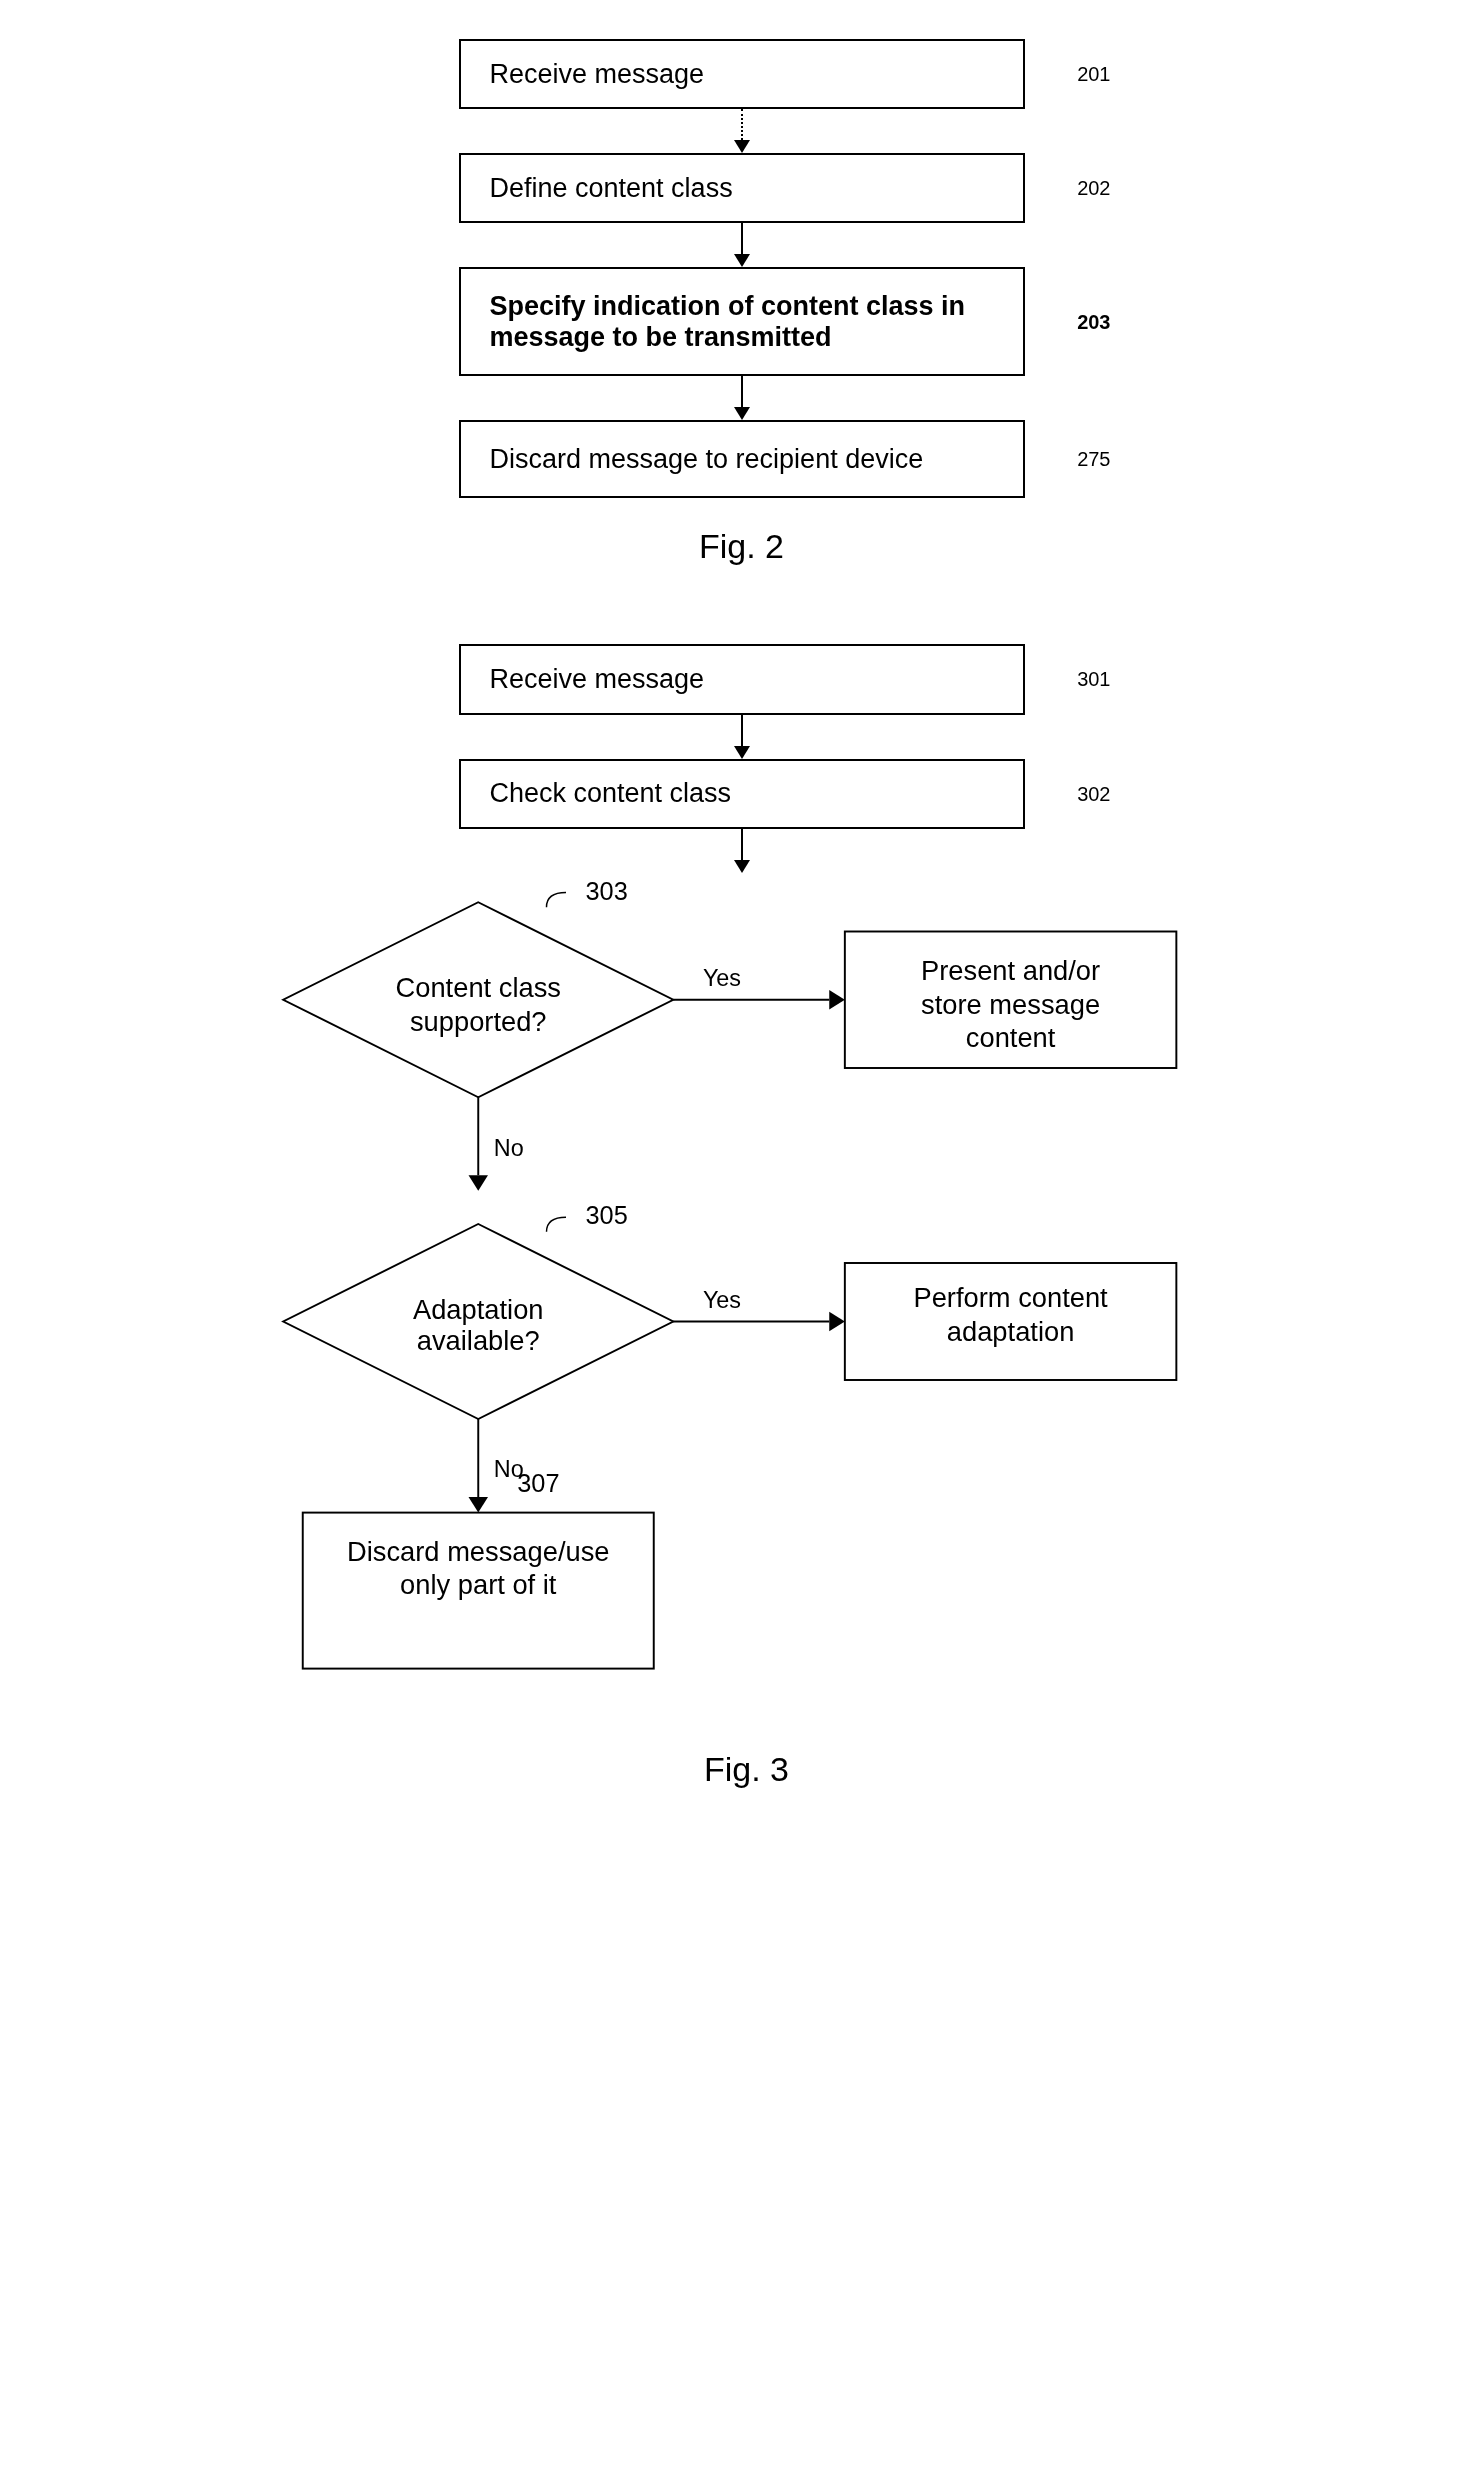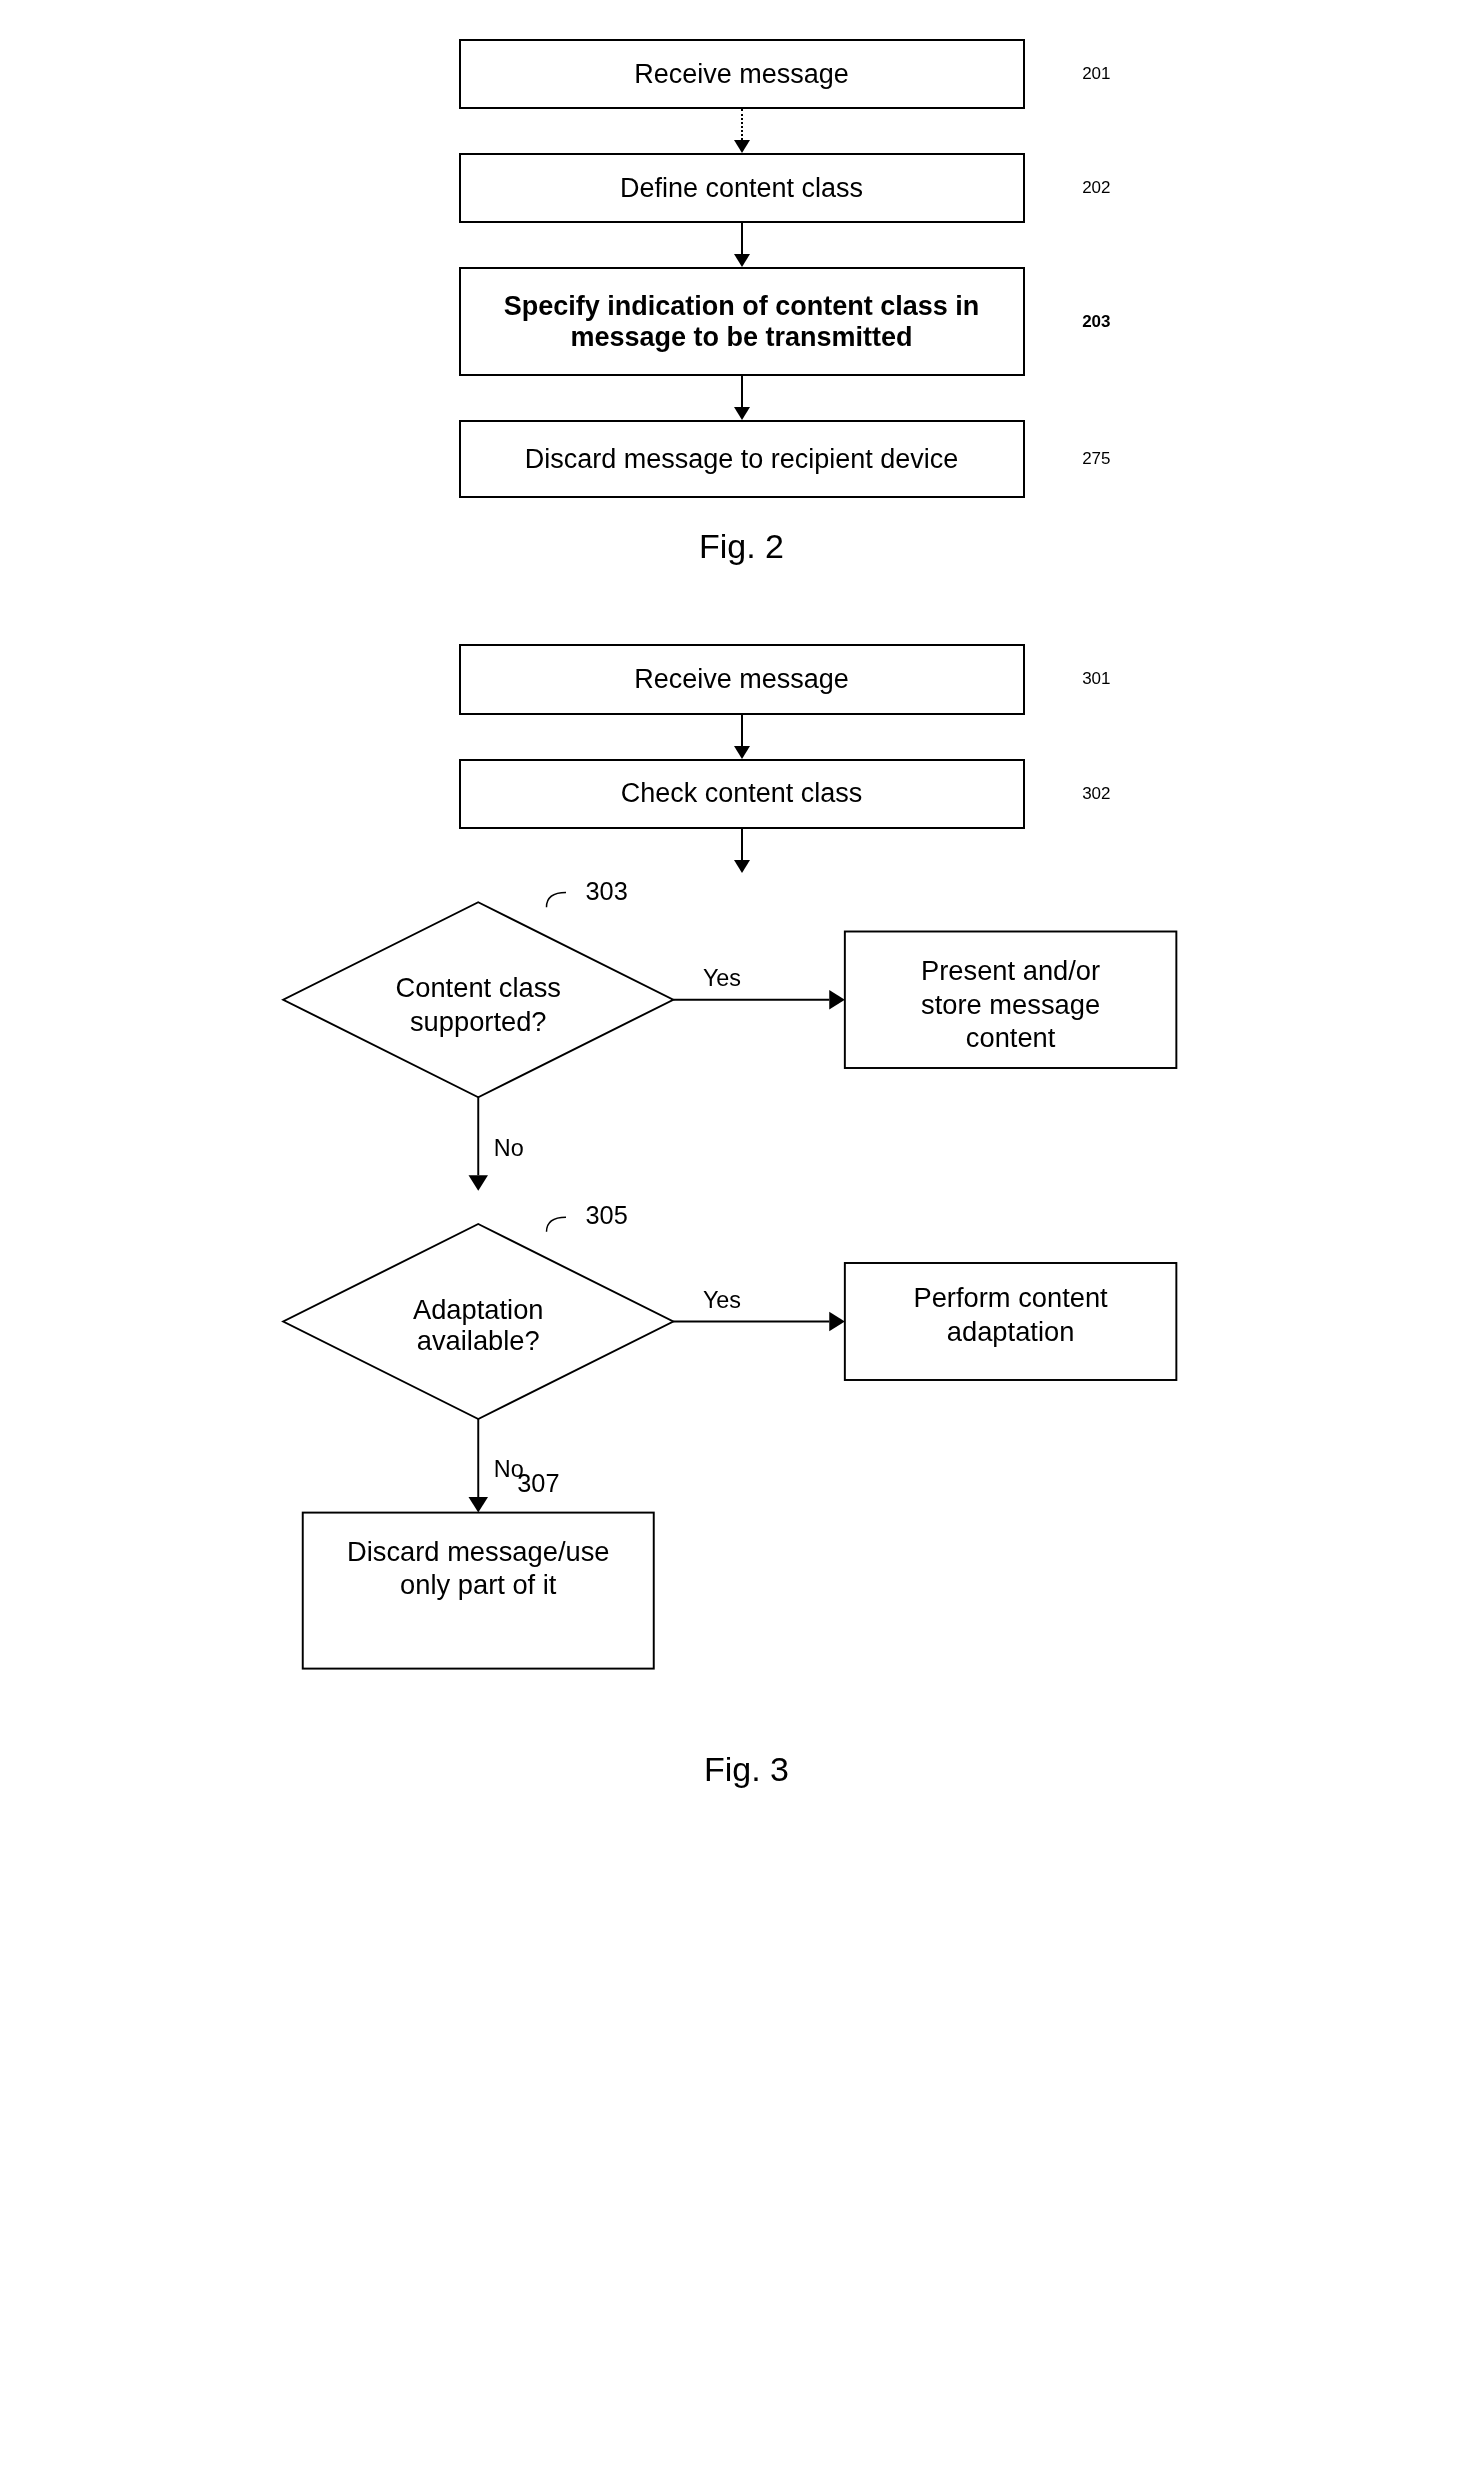--- a/index.html
+++ b/index.html
@@ -25,37 +25,37 @@
       display: flex;
       flex-direction: column;
       align-items: center;
       width: 100%;
       margin-bottom: 78px;
     }
 
     .flow-box {
       border: 2px solid #000;
       background: #fff;
-      text-align: center;
+      text-align: left;
       padding: 17.6px 29px;
       font-size: 27px;
       font-weight: normal;
       position: relative;
     }
 
     .fig2-box {
       width: 566px;
     }
 
     .label-ref {
       position: absolute;
       right: -88px;
       top: 50%;
       transform: translateY(-50%);
-      font-size: 17px;
+      font-size: 20px;
     }
 
     .arrow-down {
       display: flex;
       flex-direction: column;
       align-items: center;
       margin: 0;
     }
 
     .arrow-line {

